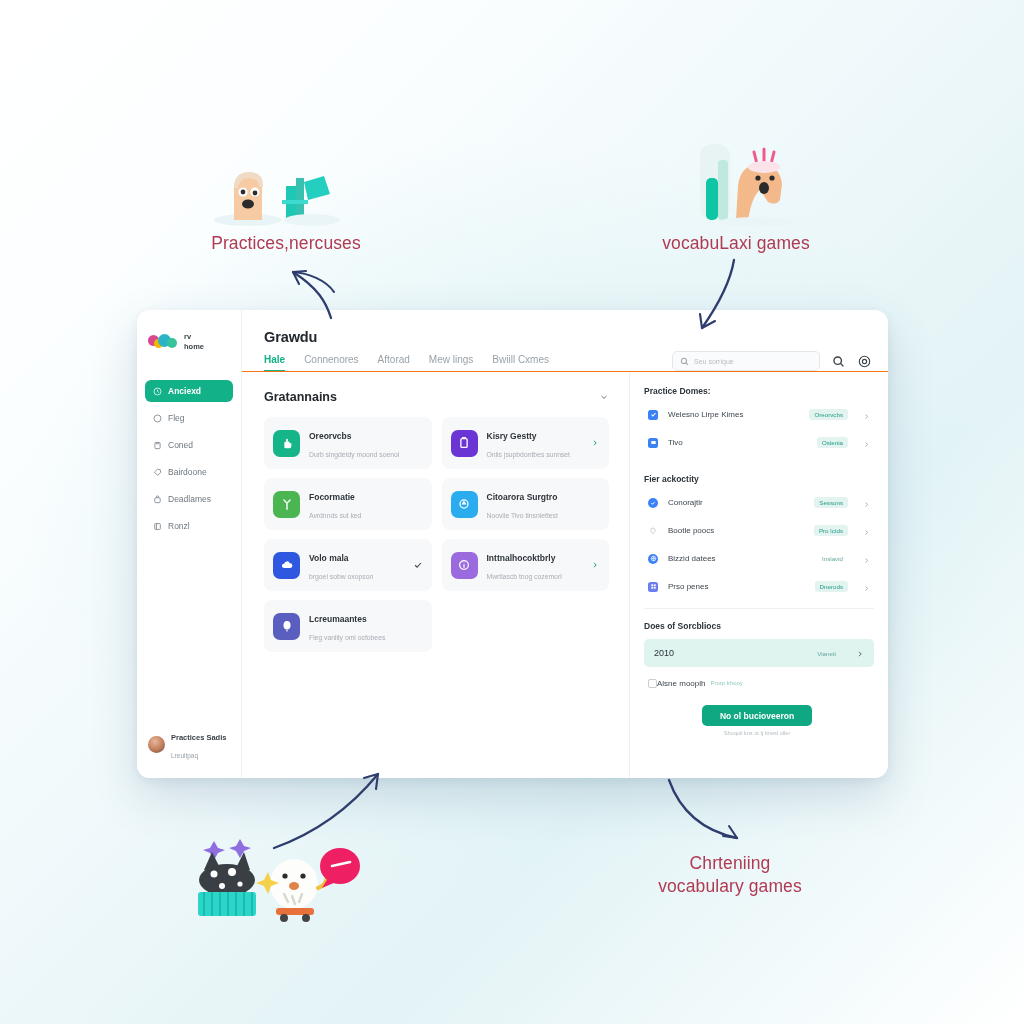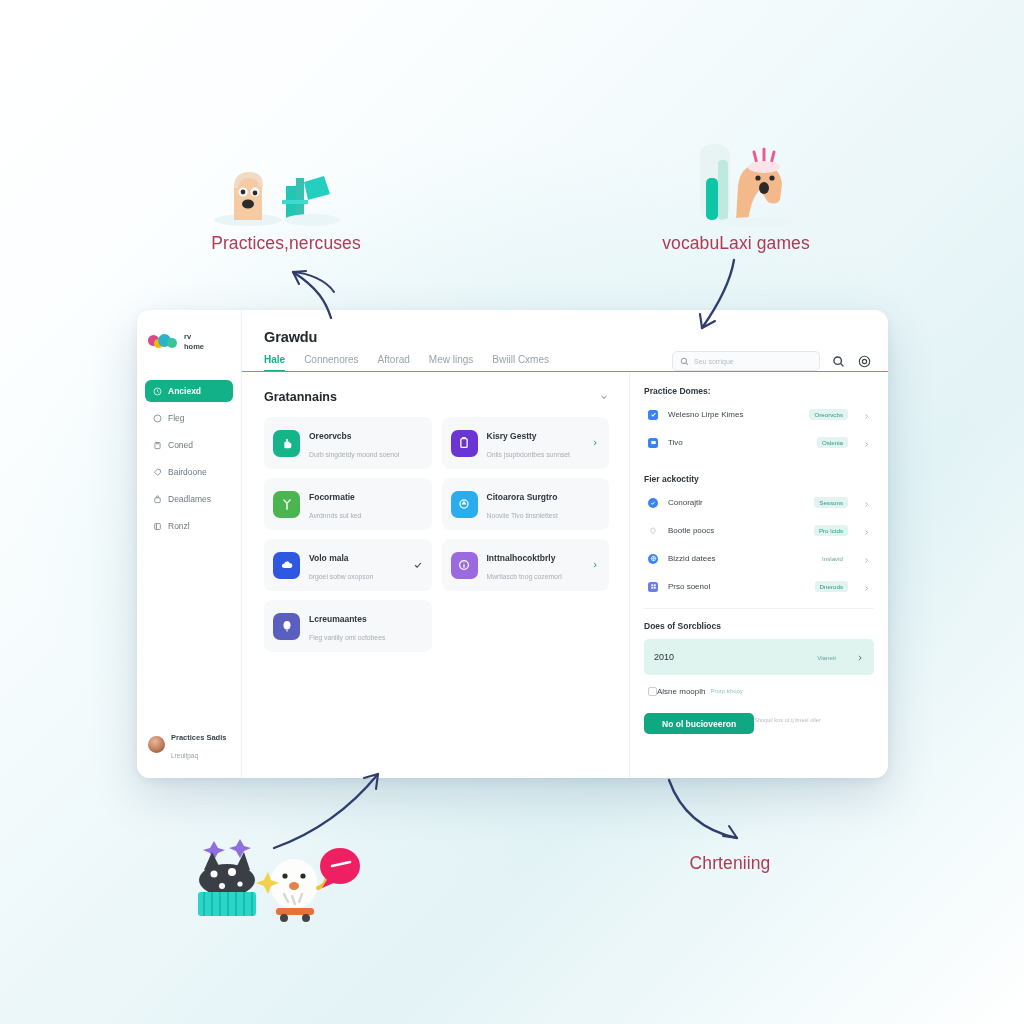--- a/index.html
+++ b/index.html
@@ -134,38 +134,38 @@
 
   
   .rail { width: 258px; flex: none; padding: 14px 14px 0 14px; display: flex; flex-direction: column; }
   .rail-h { font-size: 8.5px; font-weight: 700; color: #2d343a; margin-bottom: 8px; filter: blur(0.4px); }
   .rail-h.spaced { margin-top: 14px; }
   .rl {
     display: flex; align-items: center; gap: 10px;
     height: 21px; margin-bottom: 7px; padding: 0 4px;
     border-radius: 5px;
   }
-  .rl.hi { background: #dff3ef; height: 36px; margin-bottom: 9px; padding: 0 10px; }
+  .rl.hi { background: #dff3ef; height: 28px; margin-bottom: 9px; padding: 0 10px; }
   .rl-ico { width: 10px; height: 10px; border-radius: 2.5px; flex: none; display: flex; align-items: center; justify-content: center; }
   .rl-label { flex: 1; min-width: 0; font-size: 8px; color: #3e464d; filter: blur(0.45px); white-space: nowrap; overflow: hidden; }
   .rl.hi .rl-label { font-size: 9px; color: #2d343a; }
   .badge {
     font-size: 6.2px; color: #1f9c86; background: #e3f4f0;
     border-radius: 3px; padding: 2px 5px; filter: blur(0.45px); white-space: nowrap;
   }
   .badge.plain { background: transparent; color: #66a89d; }
   .rl .chev { margin-left: 5px; flex: none; }
   .rail-div { height: 1px; background: #eef0f2; margin: 4px 0 12px 0; }
 
   .check-row { display: flex; align-items: center; margin-top: 2px; padding: 0 4px; }
   .checkbox { width: 9px; height: 9px; border: 1px solid #c8ced3; border-radius: 2px; flex: none; background: #fff; }
   .check-lbl { font-size: 8px; color: #3e464d; filter: blur(0.45px); }
   .badge.soft { background: transparent; color: #8fc7bd; font-size: 6px; }
 
-  .cta-wrap { margin-top: 17px; display: flex; align-items: flex-start; padding-right: 4px; }
+  .cta-wrap { margin-top: 17px; display: flex; flex-direction: column; align-items: center; padding-right: 4px; }
   .cta {
     background: #0fa882; color: #fff; border: none;
     border-radius: 5px; height: 21px; padding: 0 18px;
     font-size: 8.5px; font-weight: 700; font-family: inherit;
     filter: blur(0.4px);
   }
   .cta-note { font-size: 5.6px; color: #b4bcc2; margin-top: 4px; filter: blur(0.5px); }
 
   
   .illus { position: absolute; z-index: 30; }
@@ -176,20 +176,21 @@
 <div class="anno" style="left:205px; top:232px; width:162px;">
   <div class="anno-label">Practices,nercuses</div>
 </div>
 
 <div class="anno" style="left:654px; top:232px; width:164px;">
   <div class="anno-label">vocabuLaxi games</div>
 </div>
 
 <div class="anno" style="left:620px; top:852px; width:220px;">
   <div class="anno-label two">Chrteniing</div>
+  <div class="anno-label two">vocabulary games</div>
 </div>
 
 <svg class="arrow" style="left:282px; top:258px;" width="70" height="62" viewBox="0 0 70 62">
   <path d="M49 60 C 44 44, 36 30, 11 14" stroke="#2e3d6e" stroke-width="2.3" fill="none" stroke-linecap="round"></path>
   <path d="M11 14 C 26 15, 44 22, 52 34" stroke="#2e3d6e" stroke-width="2.1" fill="none" stroke-linecap="round"></path>
   <path d="M11 14 L 17 26 M11 14 L 24 13" stroke="#2e3d6e" stroke-width="2.1" fill="none" stroke-linecap="round"></path>
 </svg>
 
 <svg class="arrow" style="left:690px; top:258px;" width="52" height="78" viewBox="0 0 52 78">
   <path d="M44 2 C 40 26, 26 50, 12 70" stroke="#2e3d6e" stroke-width="2.3" fill="none" stroke-linecap="round"></path>
@@ -594,21 +595,21 @@
 
         <div class="rl">
           <span class="rl-ico" style="background:#6b7ef0">
             <svg width="7" height="7" viewBox="0 0 16 16" fill="#fff">
                 <rect x="3" y="3" width="4.2" height="4.2"></rect>
                 <rect x="8.8" y="3" width="4.2" height="4.2"></rect>
                 <rect x="3" y="8.8" width="4.2" height="4.2"></rect>
                 <rect x="8.8" y="8.8" width="4.2" height="4.2"></rect>
               </svg>
           </span>
-          <span class="rl-label">Prso soenol</span>
+          <span class="rl-label">Prso penes</span>
           <span class="badge">Dnerods</span>
           <span class="chev">
             <svg width="7" height="7" viewBox="0 0 16 16" fill="none" stroke="#9aa3ab" stroke-width="2">
                 <path d="M6 3.6 10.4 8 6 12.4"></path>
               </svg>
           </span>
         </div>
 
         <div class="rail-div"></div>
 

